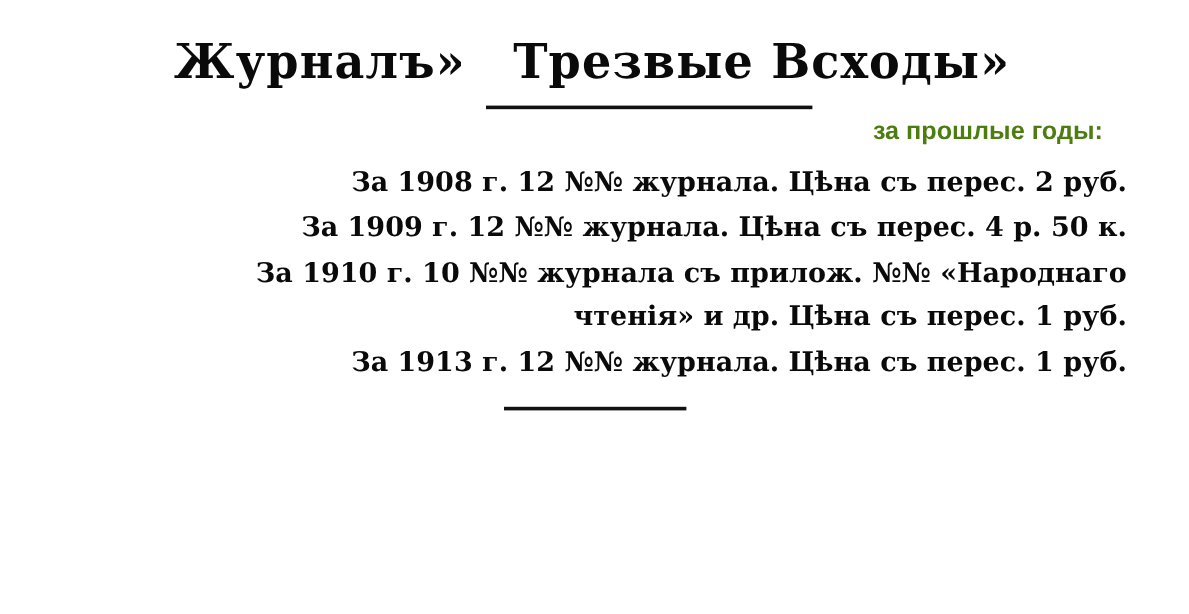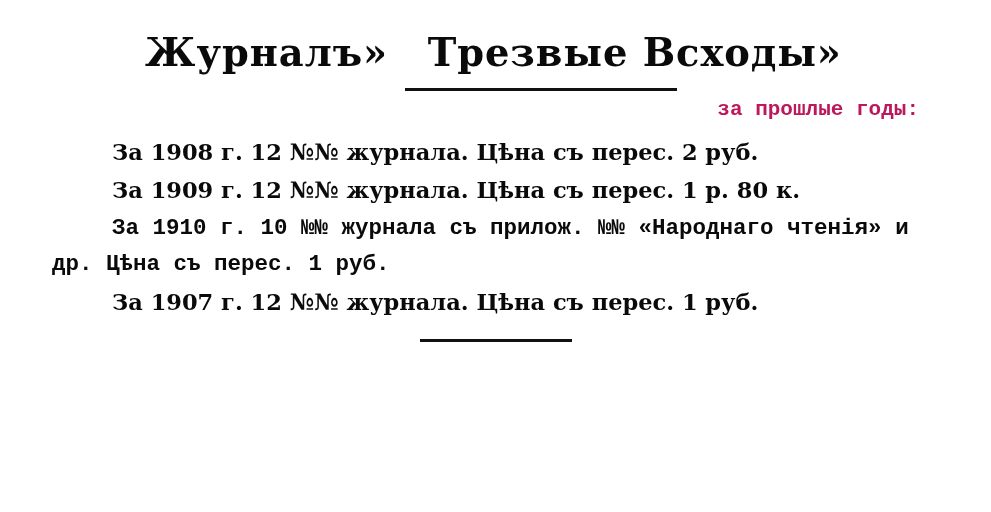--- a/index.html
+++ b/index.html
@@ -42,47 +42,47 @@
     top: 88px;
     width: 272px;
     height: 3px;
     background: #111111;
   }
 
   .subtitle {
     position: absolute;
     right: 72px;
     top: 98px;
-    font-family: Liberation Mono, monospace;
+    font-family: Liberation Sans, sans-serif;
     font-weight: bold;
     font-size: 21px;
-    color: #be185d;
+    color: #4d7c0f;
     white-space: nowrap;
   }
 
   .body-block {
     position: absolute;
     left: 52px;
     right: 52px;
     top: 134px;
+    text-align: right;
   }
 
   .entry {
     font-family: "DejaVu Serif", serif;
     font-weight: bold;
     font-size: 22.5px;
     line-height: 36px;
     color: #0a0a0a;
     text-indent: 60px;
     margin: 0 0 2px 0;
     white-space: normal;
   }
   .entry.wrap {
     text-indent: 60px;
-    font-family: Liberation Mono, monospace;
   }
 
   .bottom-rule {
     position: absolute;
     left: 50%;
     transform: translateX(-50%);
     bottom: 38px;
     width: 152px;
     height: 3px;
     background: #111111;
@@ -96,20 +96,20 @@
   <div class="title">
     <span class="tword">Журналъ»</span><span class="gap"></span><span class="tword">Трезвые Всходы»</span>
   </div>
 
   <div class="rule-under-title"></div>
 
   <div class="subtitle">за прошлые годы:</div>
 
   <div class="body-block">
     <p class="entry">За 1908 г. 12 №№ журнала. Цѣна съ перес. 2 руб.</p>
-    <p class="entry">За 1909 г. 12 №№ журнала. Цѣна съ перес. 1 р. 80 к.</p>
+    <p class="entry">За 1909 г. 12 №№ журнала. Цѣна съ перес. 4 р. 50 к.</p>
     <p class="entry wrap">За 1910 г. 10 №№ журнала съ прилож. №№ «Народнаго чтенія» и др. Цѣна съ перес. 1 руб.</p>
-    <p class="entry">За 1907 г. 12 №№ журнала. Цѣна съ перес. 1 руб.</p>
+    <p class="entry">За 1913 г. 12 №№ журнала. Цѣна съ перес. 1 руб.</p>
   </div>
 
   <div class="bottom-rule"></div>
 
 </div>
 
 </body></html>

